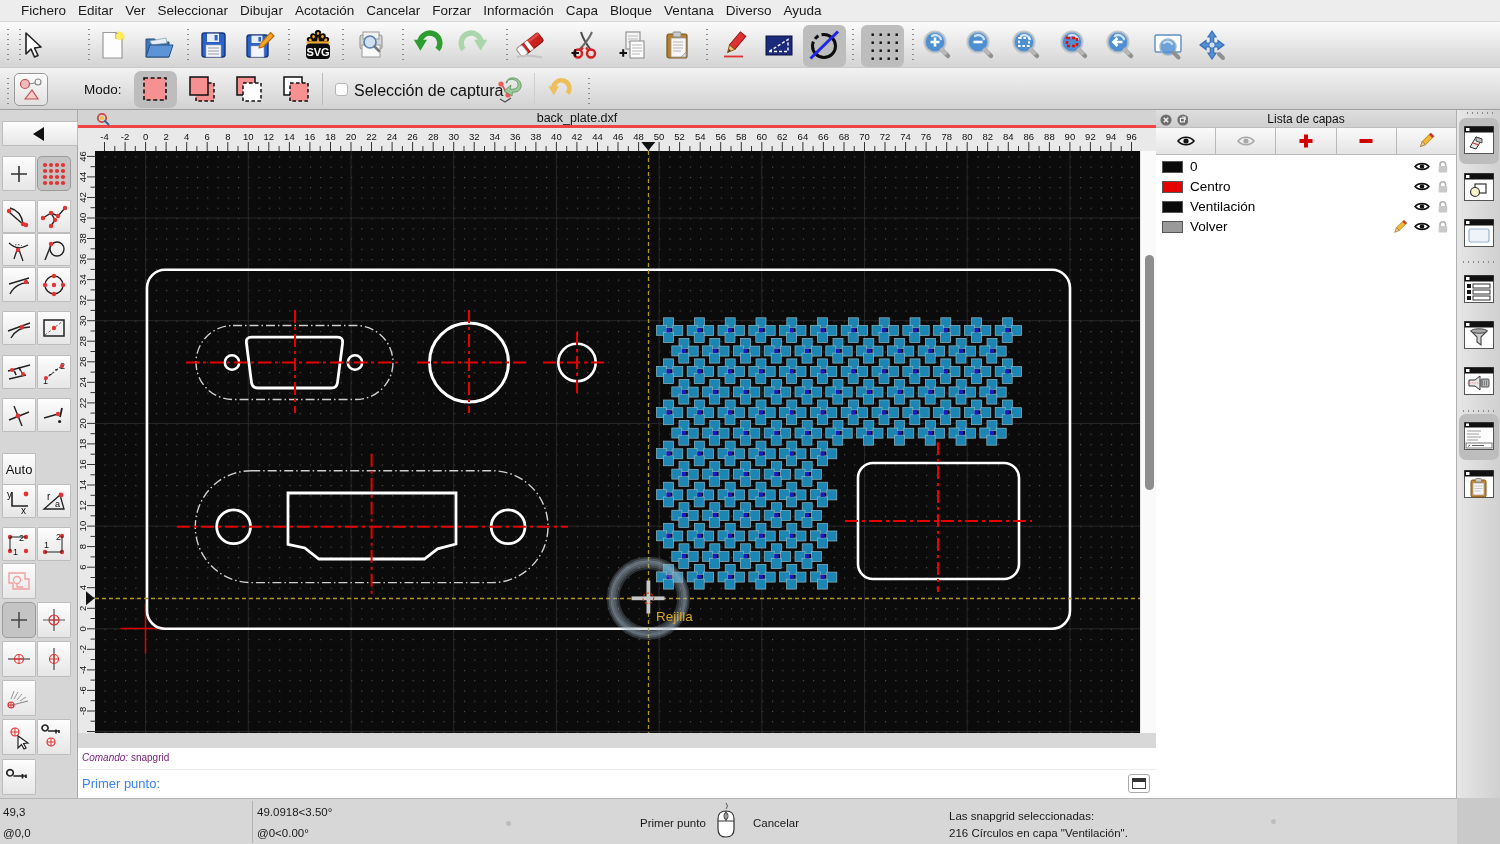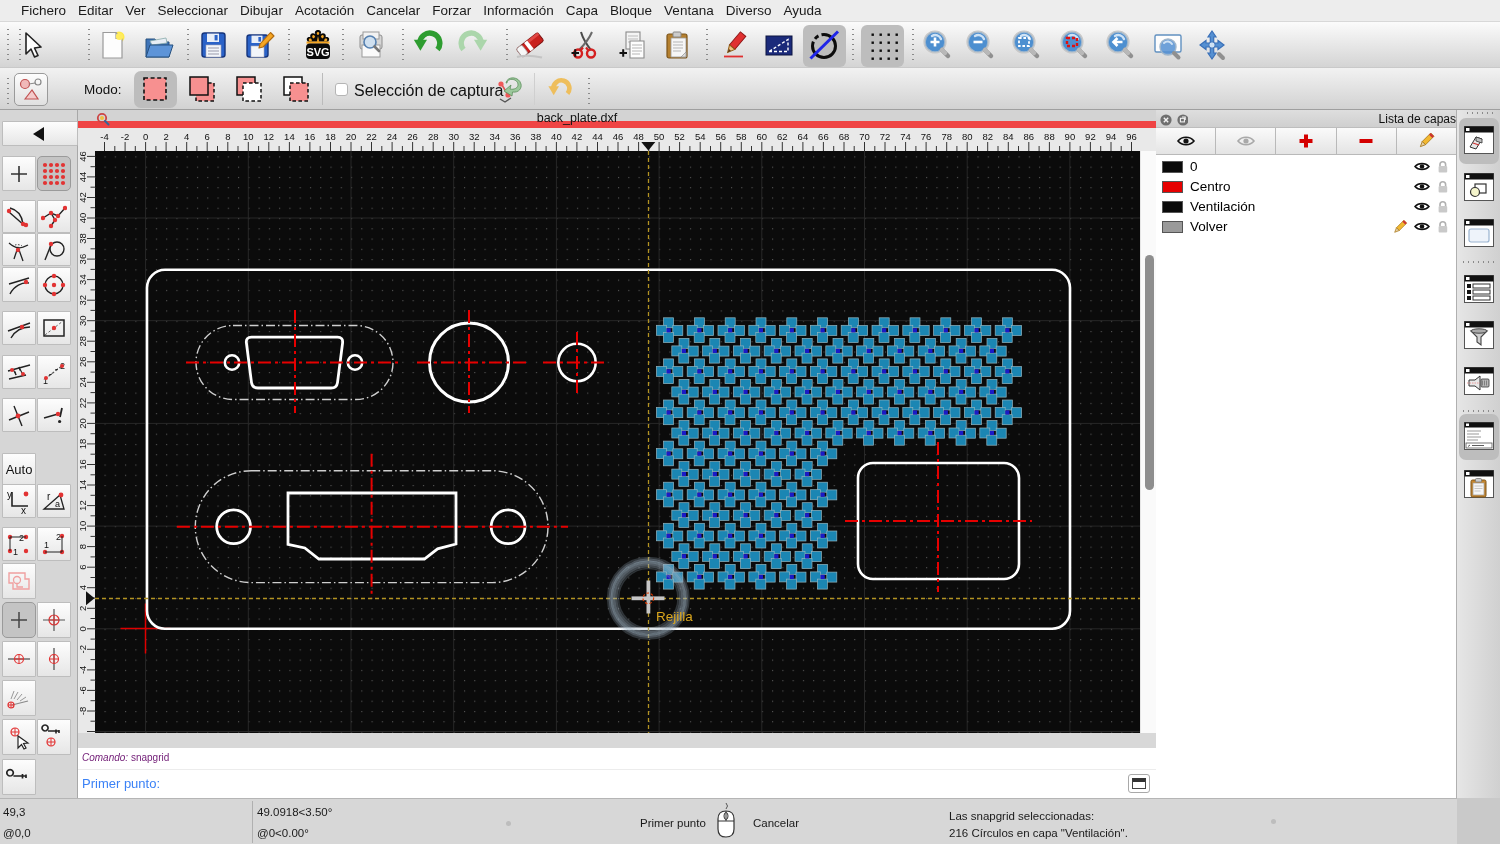--- a/index.html
+++ b/index.html
@@ -9,38 +9,38 @@
 #menubar { position:absolute; left:0; top:0; width:1500px; height:22px; background:#ededed; border-bottom:1px solid #d8d8d8; display:flex; align-items:center; font-size:13.5px; color:#1a1a1a; }
 #menubar span { margin-right:12px; }
 #tb1 { position:absolute; left:0; top:22px; width:1500px; height:45px; background:linear-gradient(#fbfbfb,#d4d4d4); }
 #tb2 { position:absolute; left:0; top:67px; width:1500px; height:43px; background:linear-gradient(#f2f2f2,#d2d2d2); border-top:1px solid #c9c9c9; border-bottom:1px solid #9f9f9f; }
 .sepdots { position:absolute; width:2px; background-image:radial-gradient(circle, #8a8a8a 0.8px, transparent 1px); background-size:2px 5px; background-repeat:repeat-y; }
 .icon { position:absolute; }
 .togglebg { position:absolute; background:#bdbdbd; border-radius:6px; }
 #leftpal { position:absolute; left:0; top:110px; width:78px; height:688px; background:#d6d6d6; border-right:1px solid #a8a8a8; }
 .pbtn { position:absolute; background:linear-gradient(#fdfdfd,#e6e6e6); border:1px solid #bdbdbd; border-radius:1px; display:flex; align-items:center; justify-content:center; }
 .pbtn.sel { background:#c4c4c4; border-color:#9a9a9a; border-radius:5px; }
-#doctitle { position:absolute; left:78px; top:110px; width:1078px; height:18px; background:#d3d3d3; border-bottom:7px solid #ef4444; }
+#doctitle { position:absolute; left:78px; top:110px; width:1078px; height:18px; background:#d3d3d3; border-bottom:3px solid #ef4444; }
 #doctitle .t { position:absolute; left:0; right:80px; top:1px; text-align:center; font-size:12.5px; color:#111; }
 #rulrow { position:absolute; left:78px; top:128px; width:1078px; height:23px; background:#e9e9e9; }
 #canvas { position:absolute; left:95px; top:151px; width:1045px; height:582px; background:#0b0b0b; }
 #vrul { position:absolute; left:78px; top:151px; width:17px; height:582px; background:#e9e9e9; }
 #vscroll { position:absolute; left:1140px; top:151px; width:16px; height:582px; background:#fafafa; border-left:1px solid #e6e6e6; }
 #vthumb { position:absolute; left:4px; top:104px; width:9px; height:235px; background:#8e8e8e; border-radius:5px; }
 #hscrollrow { position:absolute; left:78px; top:733px; width:1078px; height:15px; background:#fafafa; }
 #hthumb { position:absolute; left:222px; top:3px; width:603px; height:9px; background:#8e8e8e; border-radius:5px; }
 #zoomlabel { position:absolute; right:5px; top:1px; font-size:12.5px; color:#000; }
 #cmdarea { position:absolute; left:78px; top:748px; width:1078px; height:50px; background:#ffffff; }
 #cmdline1 { position:absolute; left:0; top:0; width:100%; height:22px; border-bottom:1px solid #ececec; font-size:10px; padding:4px 0 0 4px; color:#701a75; }
 #cmdline2 { position:absolute; left:0; top:21px; width:100%; height:28px; font-size:13px; padding:7px 0 0 4px; color:#3b82f6; }
 #cmdbtn { position:absolute; right:6px; top:26px; width:22px; height:19px; border:1px solid #a9a9a9; border-radius:3px; background:#fff; }
 #cmdbtn:before { content:""; position:absolute; left:3px; top:3px; right:3px; bottom:3px; border:1px solid #444; border-top:4px solid #333; }
 #rpanel { position:absolute; left:1156px; top:110px; width:301px; height:688px; background:#fff; border-right:1px solid #b0b0b0; }
 #rtitle { position:absolute; left:0; top:0; width:100%; height:18px; background:linear-gradient(#dedede,#cfcfcf); border-bottom:1px solid #bdbdbd; }
-#rtitle .t { position:absolute; width:100%; text-align:right; top:2px; font-size:12px; color:#111; }
+#rtitle .t { position:absolute; width:100%; text-align:center; top:2px; font-size:12px; color:#111; }
 #rhdr { position:absolute; left:0; top:18px; width:100%; height:27px; display:flex; }
 #rhdr .cell { flex:1; border-right:1px solid #b9b9b9; border-bottom:1px solid #b9b9b9; background:linear-gradient(#fafafa,#e4e4e4); display:flex; align-items:center; justify-content:center; }
 #rhdr .cell:last-child { border-right:none; }
 .lrow { position:absolute; left:0; width:100%; height:20px; font-size:13.5px; color:#000; }
 .swatch { position:absolute; left:6px; top:4px; width:21px; height:12px; border:1px solid #555; }
 .lname { position:absolute; left:34px; top:2px; }
 #rstrip { position:absolute; left:1457px; top:110px; width:43px; height:688px; background:linear-gradient(90deg,#e6e6e6,#d0d0d0); }
 #rstripbottom { position:absolute; left:1457px; top:798px; width:43px; height:46px; background:#c9c9c9; }
 #statusbar { position:absolute; left:0; top:798px; width:1457px; height:46px; background:#d7d7d7; border-top:1px solid #b5b5b5; font-size:11.5px; color:#1a1a1a; }
 text { font-family:"Liberation Sans",sans-serif; }

